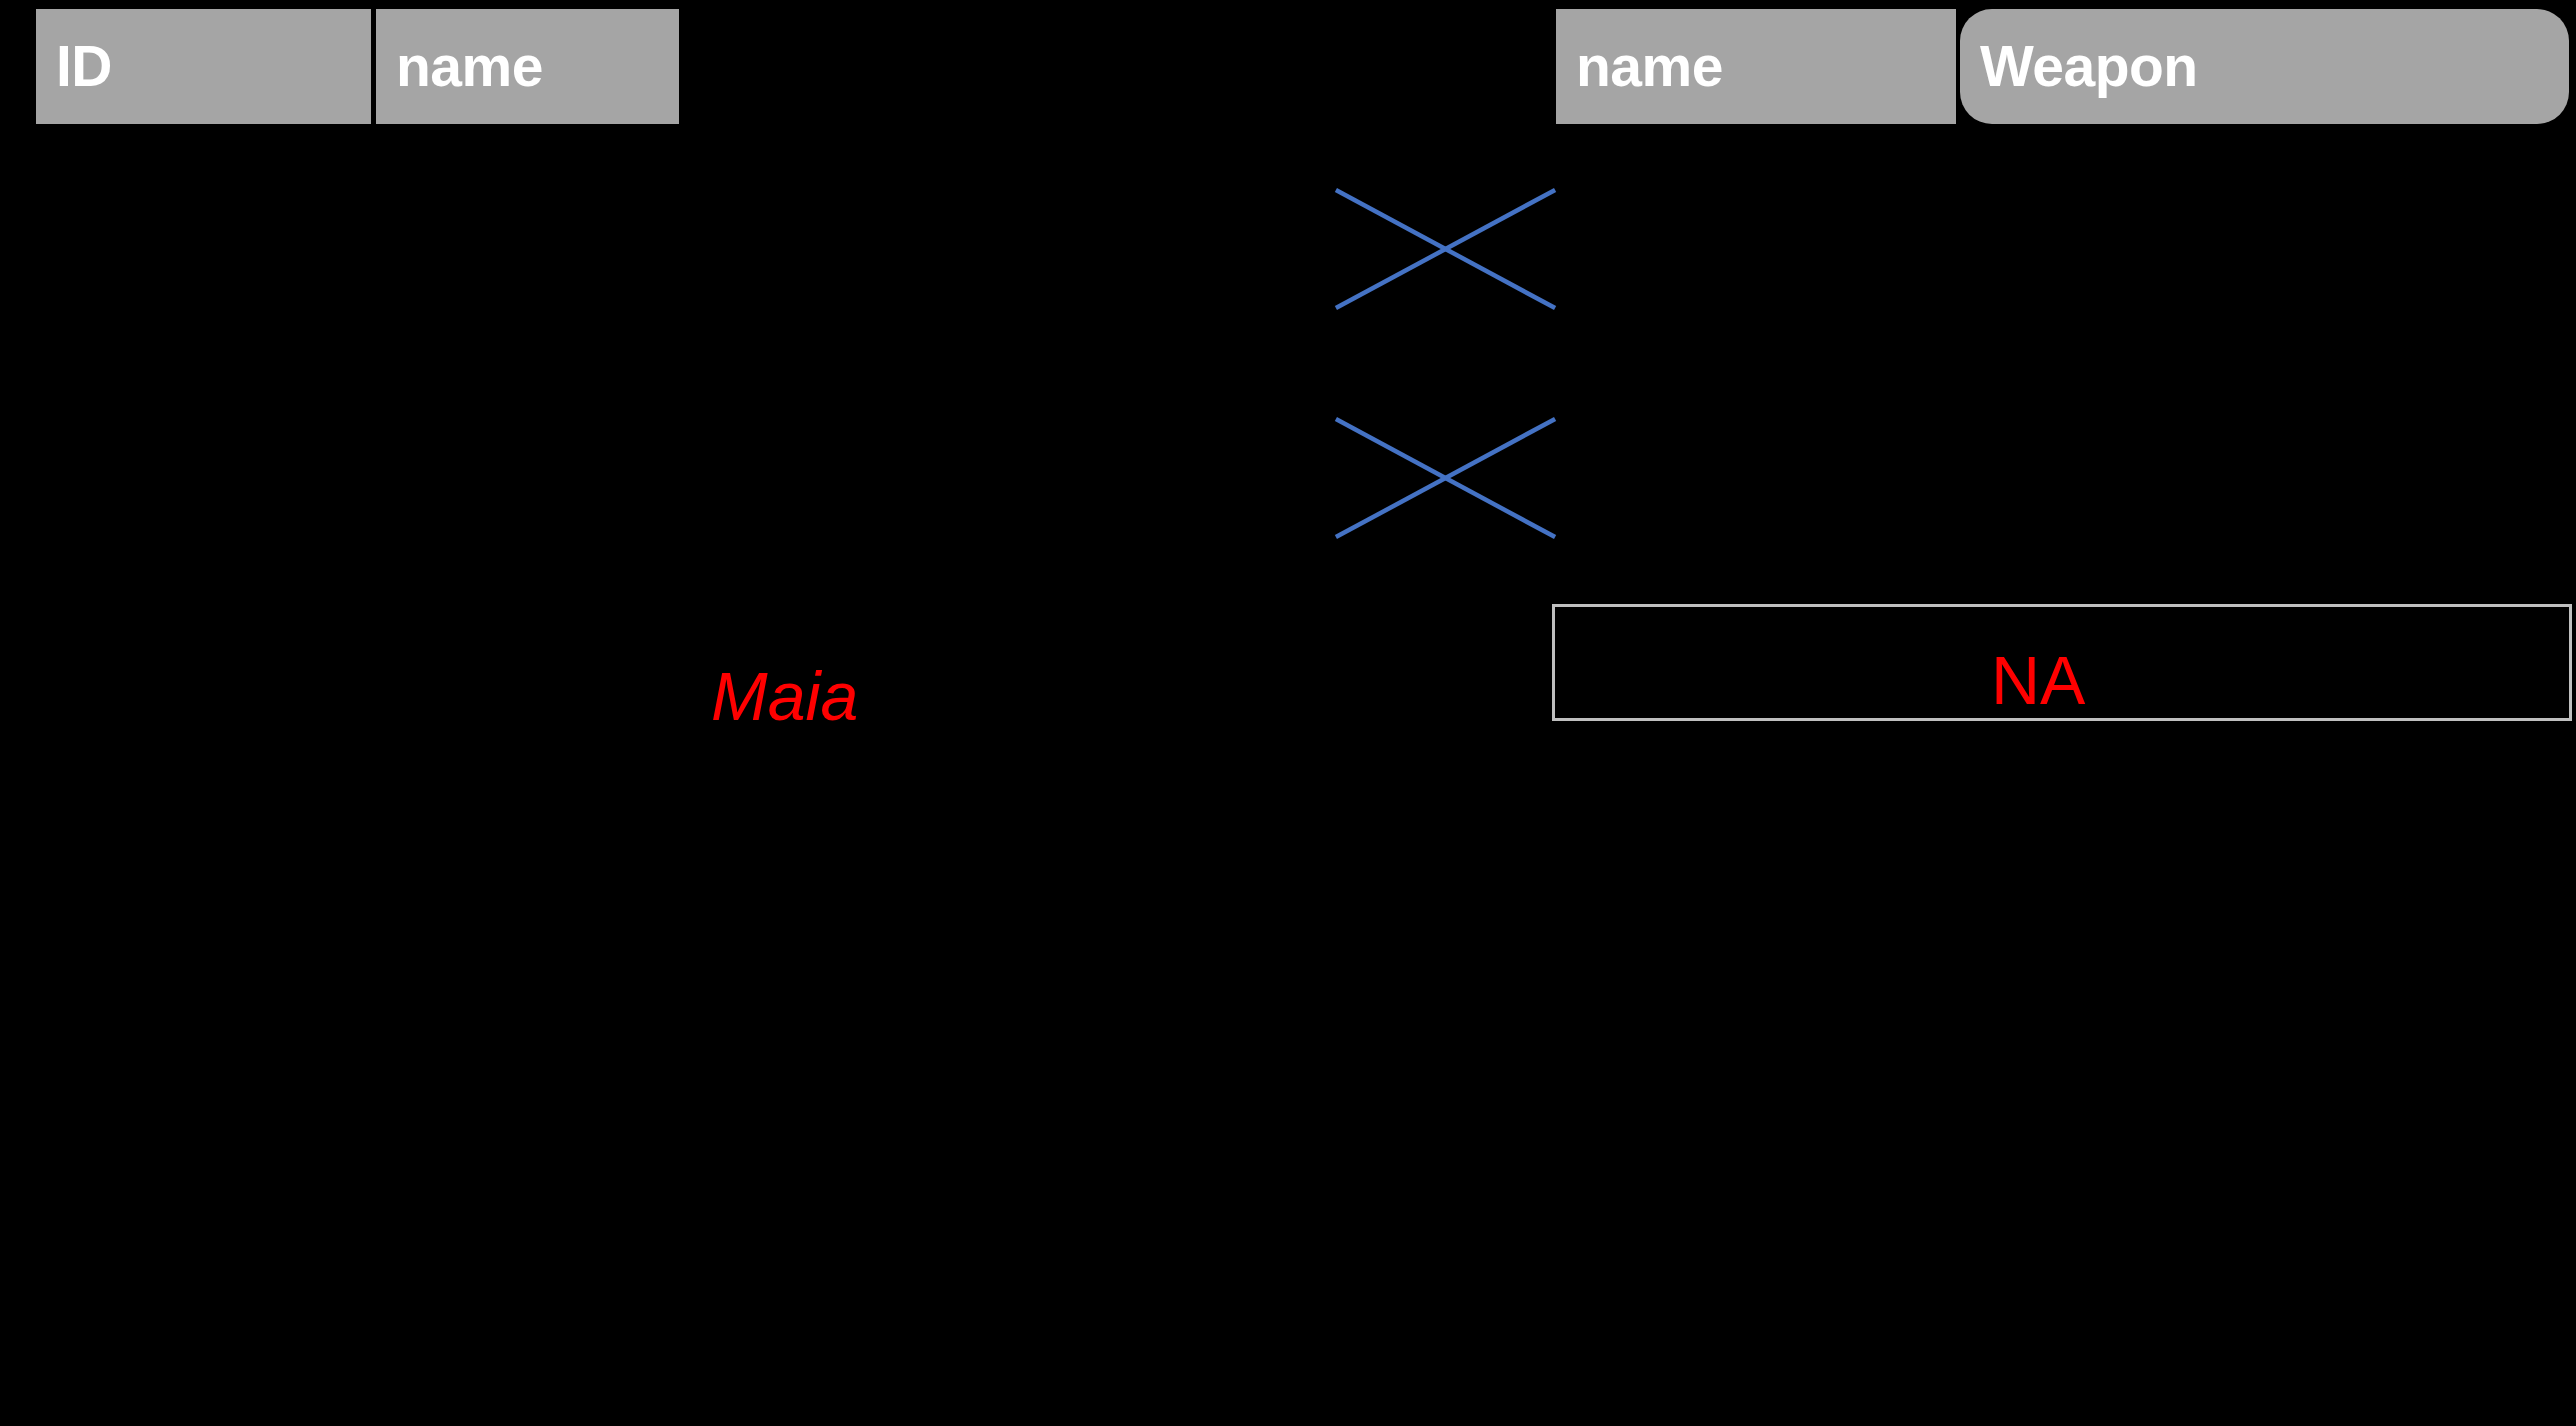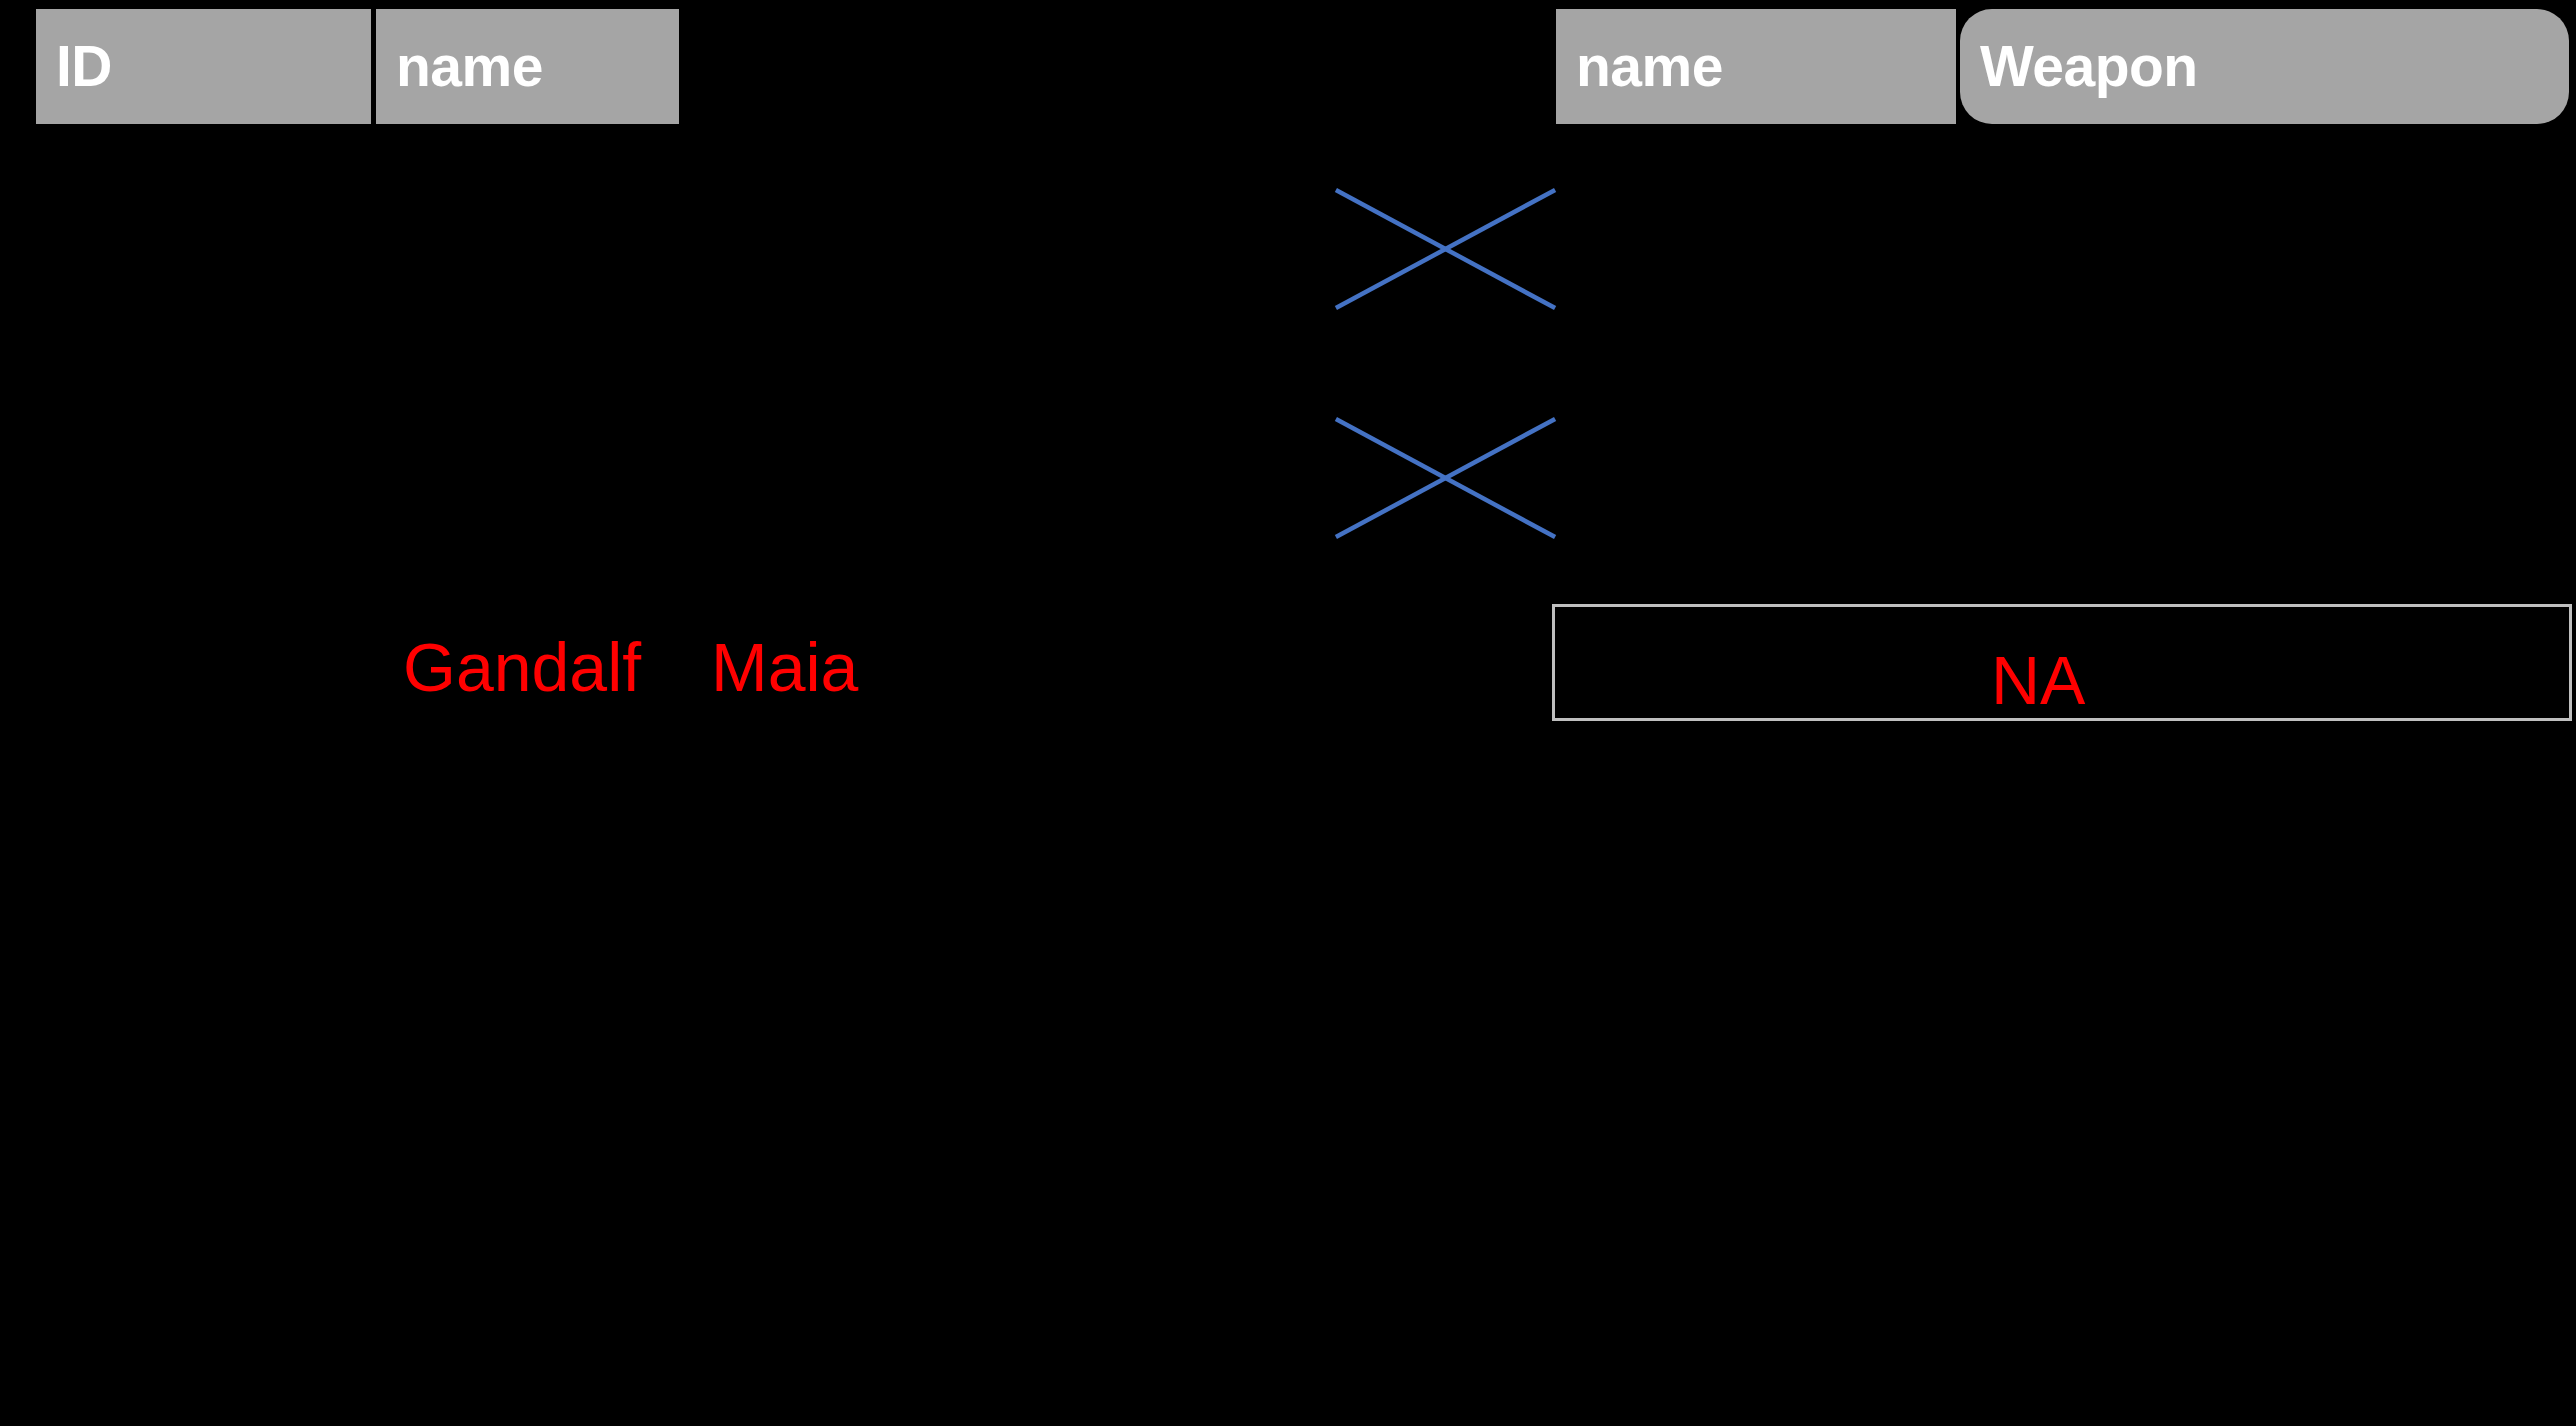--- a/index.html
+++ b/index.html
@@ -57,21 +57,21 @@
 
   
   .red-text {
     position: absolute;
     color: #FF0000;
     font-size: 68px;
     line-height: 1;
     white-space: nowrap;
   }
   #red-gandalf { left: 403px; top: 633px; }
-  #red-maia    { left: 711px; top: 633px; }
+  #red-maia    { left: 711px; top: 662px; font-style: italic; }
   #red-na      { left: 1991px; top: 646px; }
 
   
   #na-box {
     position: absolute;
     left: 1552px;
     top: 604px;
     width: 1020px;
     height: 117px;
     border: 3.6px solid #BFBFBF;
@@ -98,20 +98,19 @@
     <line x1="1" y1="132" x2="244" y2="1"></line>
   </svg>
 
   <svg class="x-mark" id="x-mark-2" viewBox="0 0 245 133">
     <line x1="1" y1="1" x2="244" y2="132"></line>
     <line x1="1" y1="132" x2="244" y2="1"></line>
   </svg>
 
   <div id="na-box"></div>
 
-  <div class="red-text" id="red-gandalf">Gandalf</div>
 
   <div class="red-text" id="red-maia">Maia</div>
 
   <div class="red-text" id="red-na">NA</div>
 
 </div>
 
 
 </body></html>

